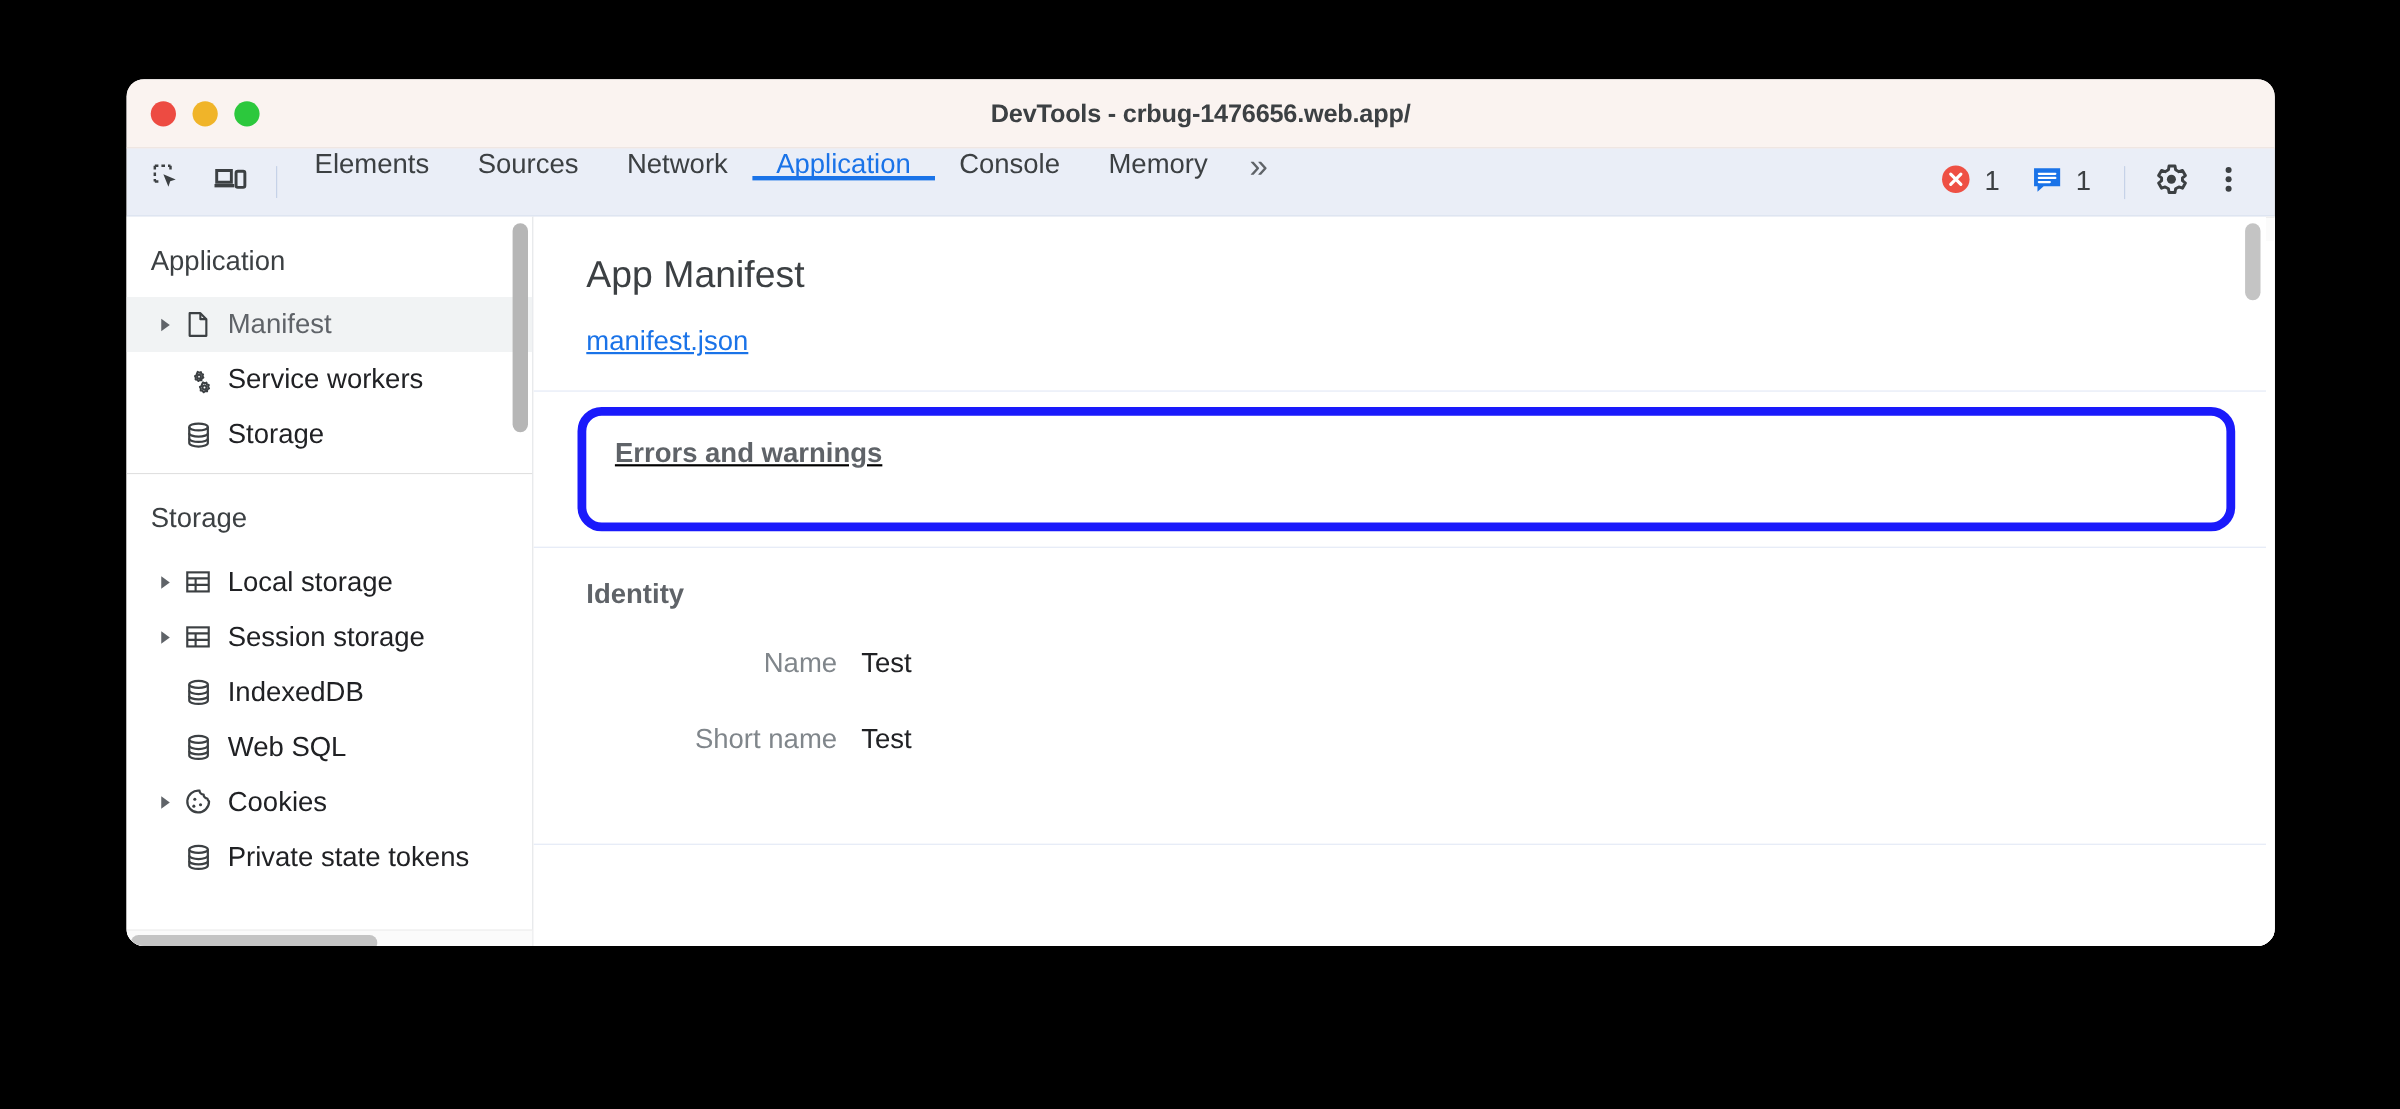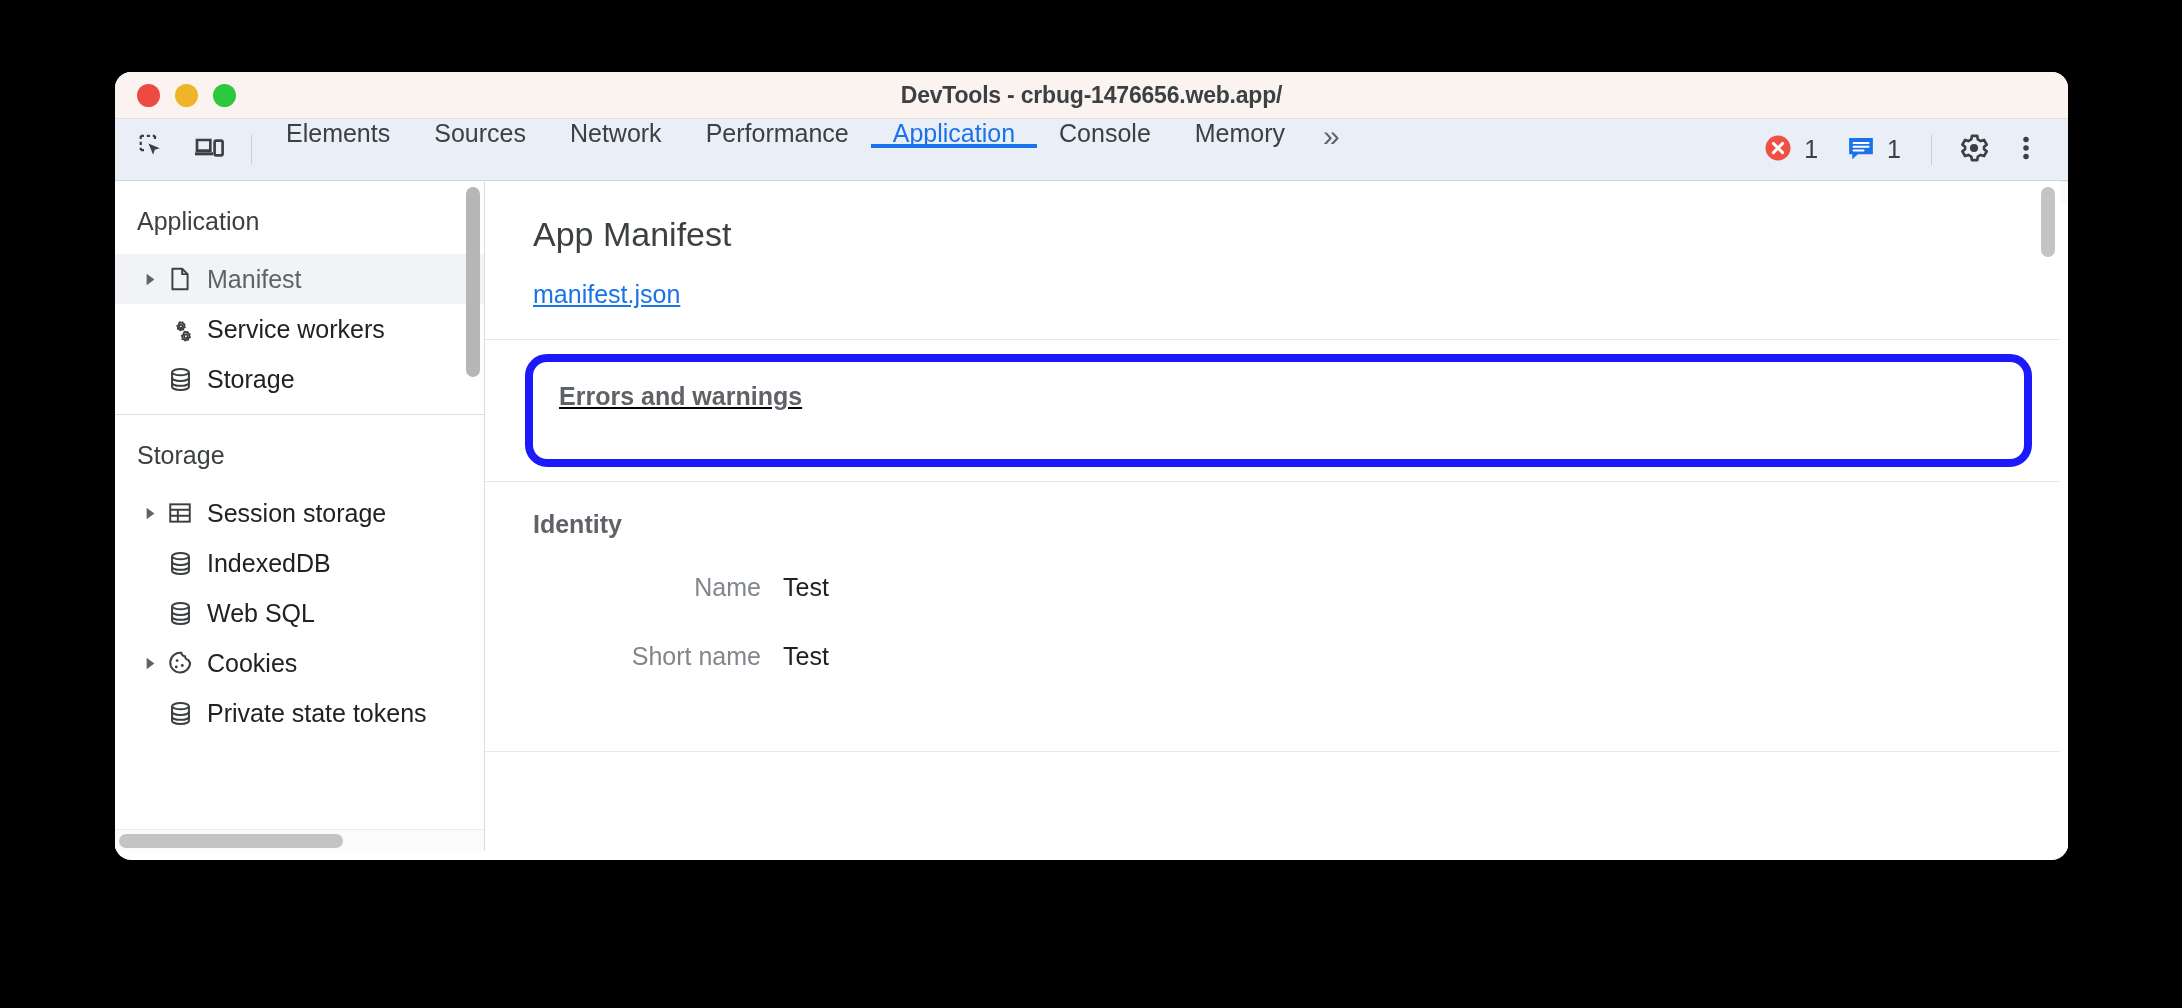--- a/index.html
+++ b/index.html
@@ -28,21 +28,21 @@
     height: 788px;
     background: #ffffff;
     border-radius: 16px;
     overflow: hidden;
     box-shadow: 0 0 0 1px rgba(0,0,0,0.15);
   }
 
   
   #titlebar {
     position: relative;
-    height: 47px;
+    height: 63px;
     background: #faf3f0;
     border-bottom: 1px solid #e8ded9;
     display: flex;
     align-items: center;
   }
   .traffic-lights {
     display: flex;
     gap: 15px;
     padding-left: 22px;
   }
@@ -360,23 +360,20 @@
       <div class="tabs">
         <div class="tab">
           <span>Elements</span>
         </div>
         <div class="tab">
           <span>Sources</span>
         </div>
         <div class="tab">
           <span>Network</span>
         </div>
-        <div class="tab">
-          <span>Performance</span>
-        </div>
         <div class="tab active">
           <span>Application</span>
         </div>
         <div class="tab">
           <span>Console</span>
         </div>
         <div class="tab">
           <span>Memory</span>
         </div>
         <div class="tab more">
@@ -473,20 +470,36 @@
                 </g>
               </svg>
             </span>
             <span class="side-label">Storage</span>
           </div>
 
           <div class="side-divider"></div>
 
           <div class="side-section-title">Storage</div>
 
+          <div class="side-item">
+            <span class="arrow">
+              <svg width="13" height="13" viewBox="0 0 10 10">
+                  <path d="M2 0.6 L8 5 L2 9.4 Z" fill="#5f6368"></path>
+                </svg>
+            </span>
+            <span class="side-icon">
+              <svg width="26" height="26" viewBox="0 0 24 24">
+                <g fill="none" stroke="#3c4043" stroke-width="1.8">
+                  <rect x="3" y="4" width="18" height="16"></rect>
+                  <path d="M3 9 h18 M3 14.5 h18 M10 9 v11"></path>
+                </g>
+              </svg>
+            </span>
+            <span class="side-label">Local storage</span>
+          </div>
 
           <div class="side-item">
             <span class="arrow">
               <svg width="13" height="13" viewBox="0 0 10 10">
                   <path d="M2 0.6 L8 5 L2 9.4 Z" fill="#5f6368"></path>
                 </svg>
             </span>
             <span class="side-icon">
               <svg width="26" height="26" viewBox="0 0 24 24">
                 <g fill="none" stroke="#3c4043" stroke-width="1.8">

